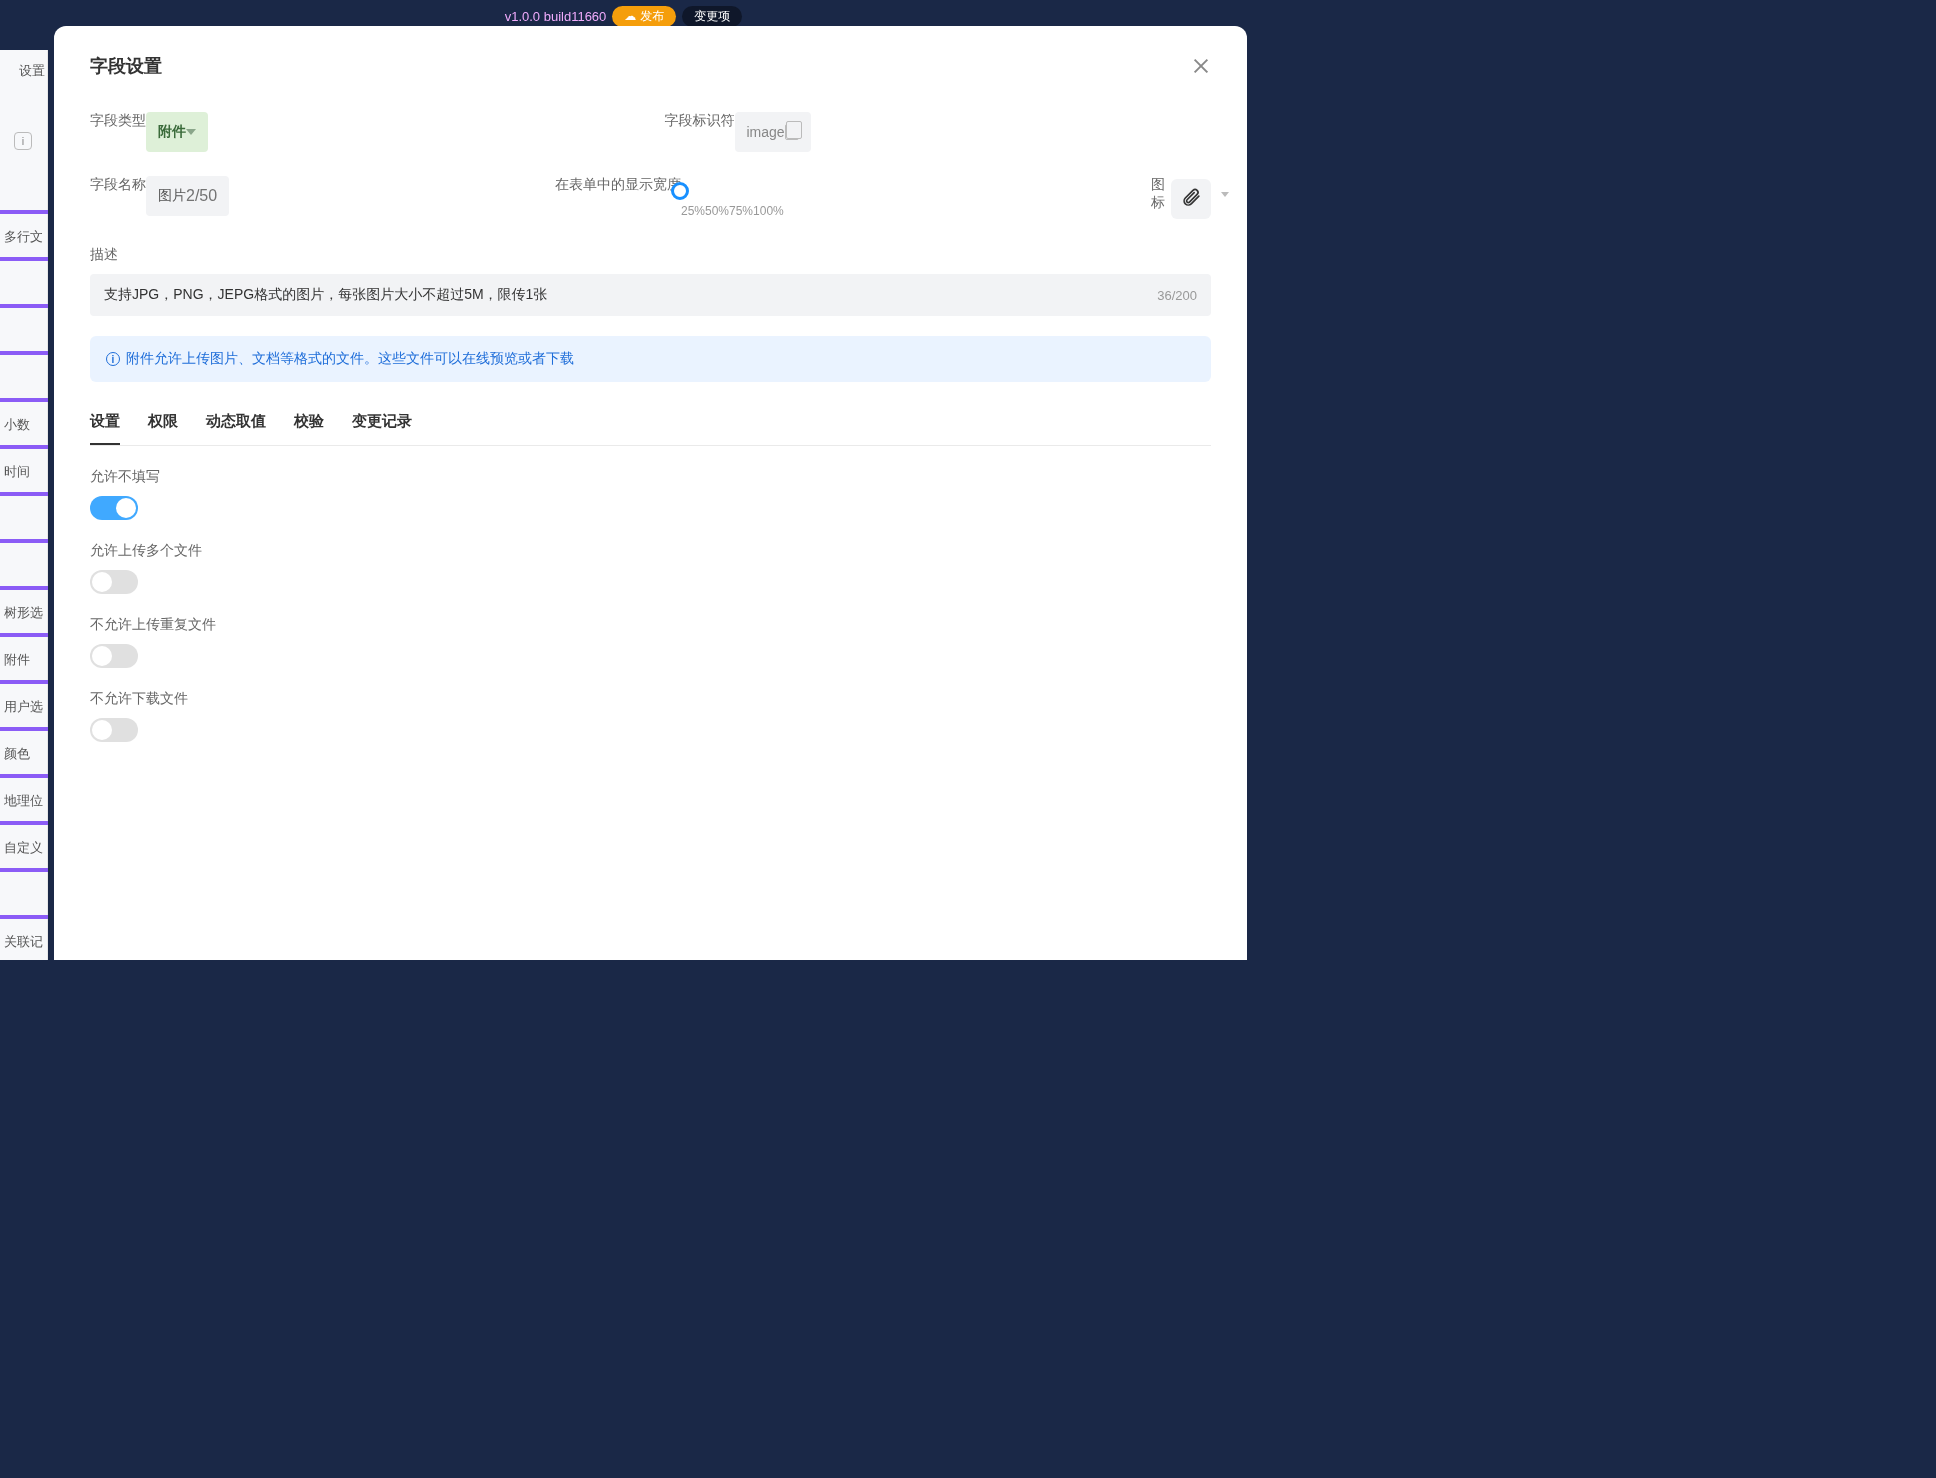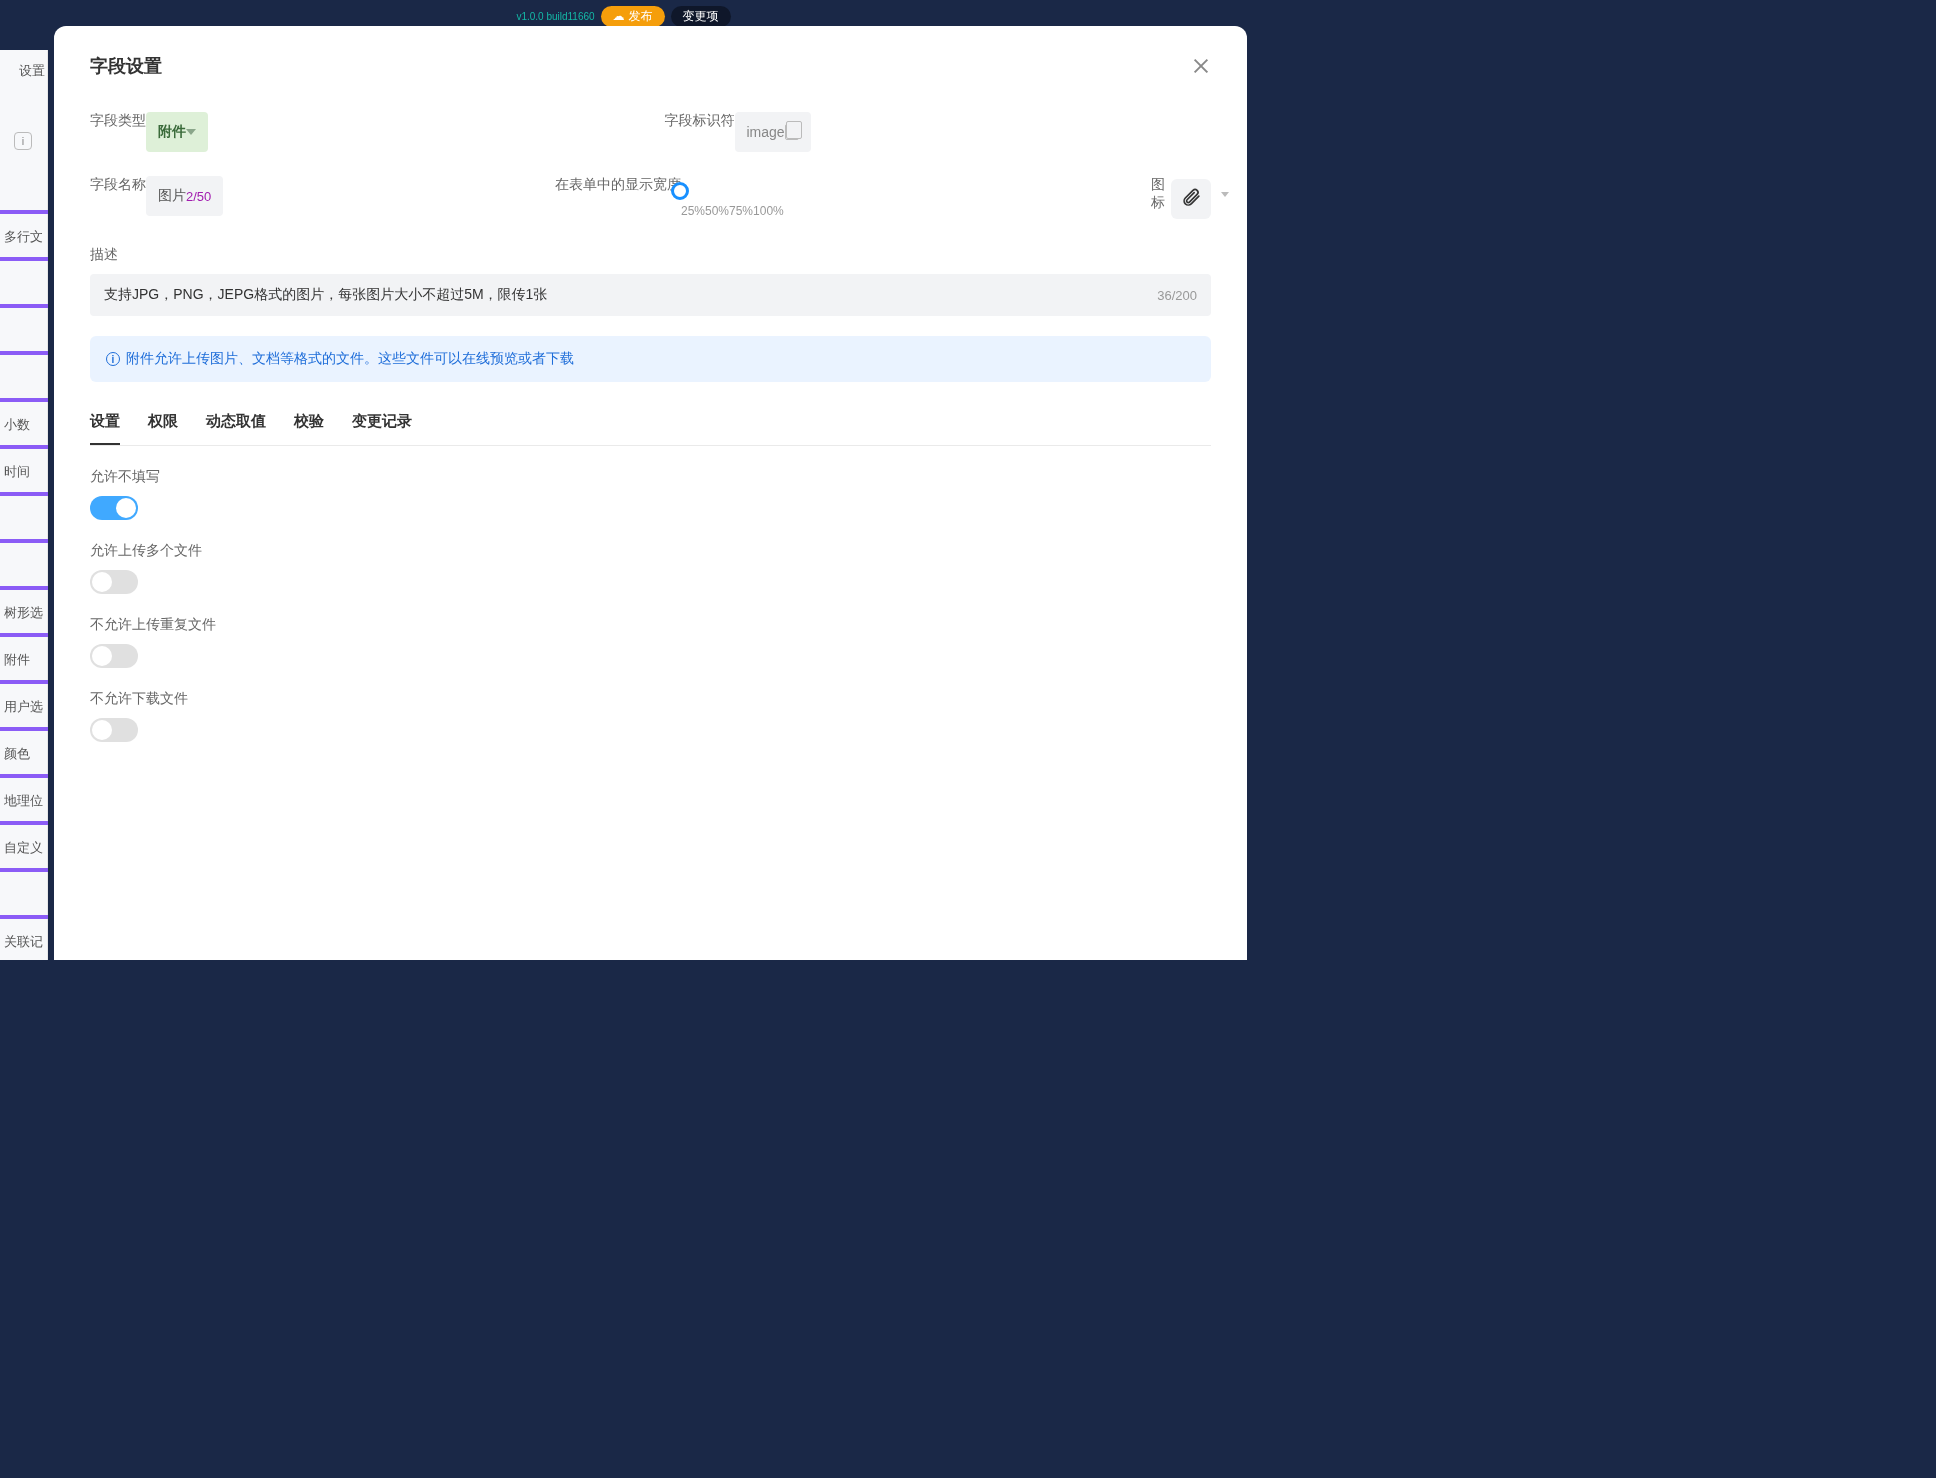--- a/index.html
+++ b/index.html
@@ -12,21 +12,21 @@
   height: 960px;
   overflow: hidden;
   position: relative;
 }
 .bg-header {
   position: absolute; top: 0; left: 0; right: 0; height: 28px;
   background: #1a2847;
   display: flex; justify-content: center; align-items: center; gap: 6px;
   padding-top: 4px;
 }
-.bg-header .ver { color: #14b8a6; font-size: 10px; }
+.bg-header .ver { color: #f0abfc; font-size: 13px; }
 .bg-header .pill { padding: 2px 12px; border-radius: 12px; font-size: 12px; color: #fff; display: inline-flex; align-items: center; gap: 4px; }
 .bg-header .pill.pub { background: #f59e0b; }
 .bg-header .pill.chg { background: #0f172a; }
 .cloud-icon { display: inline-block; }
 .bg-sidebar {
   position: absolute; left: 0; top: 50px; bottom: 0; width: 48px;
   background: #f7f8fa; border-right: 1px solid #e8e8e8; color: #666;
 }
 .bg-sidebar .label { position: absolute; right: 2px; font-size: 13px; color: #555; white-space: nowrap; }
 .bg-sidebar .l0 { top: 12px; }
@@ -53,21 +53,21 @@
 .form-label { font-size: 14px; color: #666; margin-bottom: 10px; }
 
 .select-box, .input-box {
   height: 40px; border-radius: 4px; display: flex; align-items: center;
   padding: 0 12px; font-size: 14px;
 }
 .select-box.green { background: #def0d8; color: #3a6b3a; font-weight: 600; justify-content: space-between; }
 .chevron { width: 0; height: 0; border-left: 5px solid transparent; border-right: 5px solid transparent; border-top: 6px solid #8aa68a; }
 .input-box { background: #f2f3f5; color: #555; justify-content: space-between; }
 .input-box.readonly { color: #888; }
-.input-box .suffix { color: #a21caf; font-size: 13px; }
+.input-box .suffix { color: #737373; font-size: 16px; }
 .copy-ico { width: 14px; height: 16px; border: 1px solid #bbb; border-radius: 2px; position: relative; }
 .copy-ico::before { content: ""; position: absolute; top: -4px; right: -4px; width: 14px; height: 16px; border: 1px solid #bbb; border-radius: 2px; background: #f2f3f5; }
 
 .width-slider-wrap { flex: 1.3; }
 .slider-track { position: relative; height: 40px; padding-top: 6px; }
 .track-bg { position: absolute; top: 12px; left: 0; right: 0; height: 6px; border-radius: 3px; display: flex; }
 .track-seg { flex: 1; height: 6px; margin-right: 4px; border-radius: 3px; background: #e0e0e0; }
 .track-seg:last-child { margin-right: 0; }
 .track-seg.on { background: #1890ff; }
 .track-thumb { position: absolute; top: 6px; left: calc(33.333% - 10px); width: 18px; height: 18px; border-radius: 50%; background: #fff; border: 3px solid #1890ff; }

